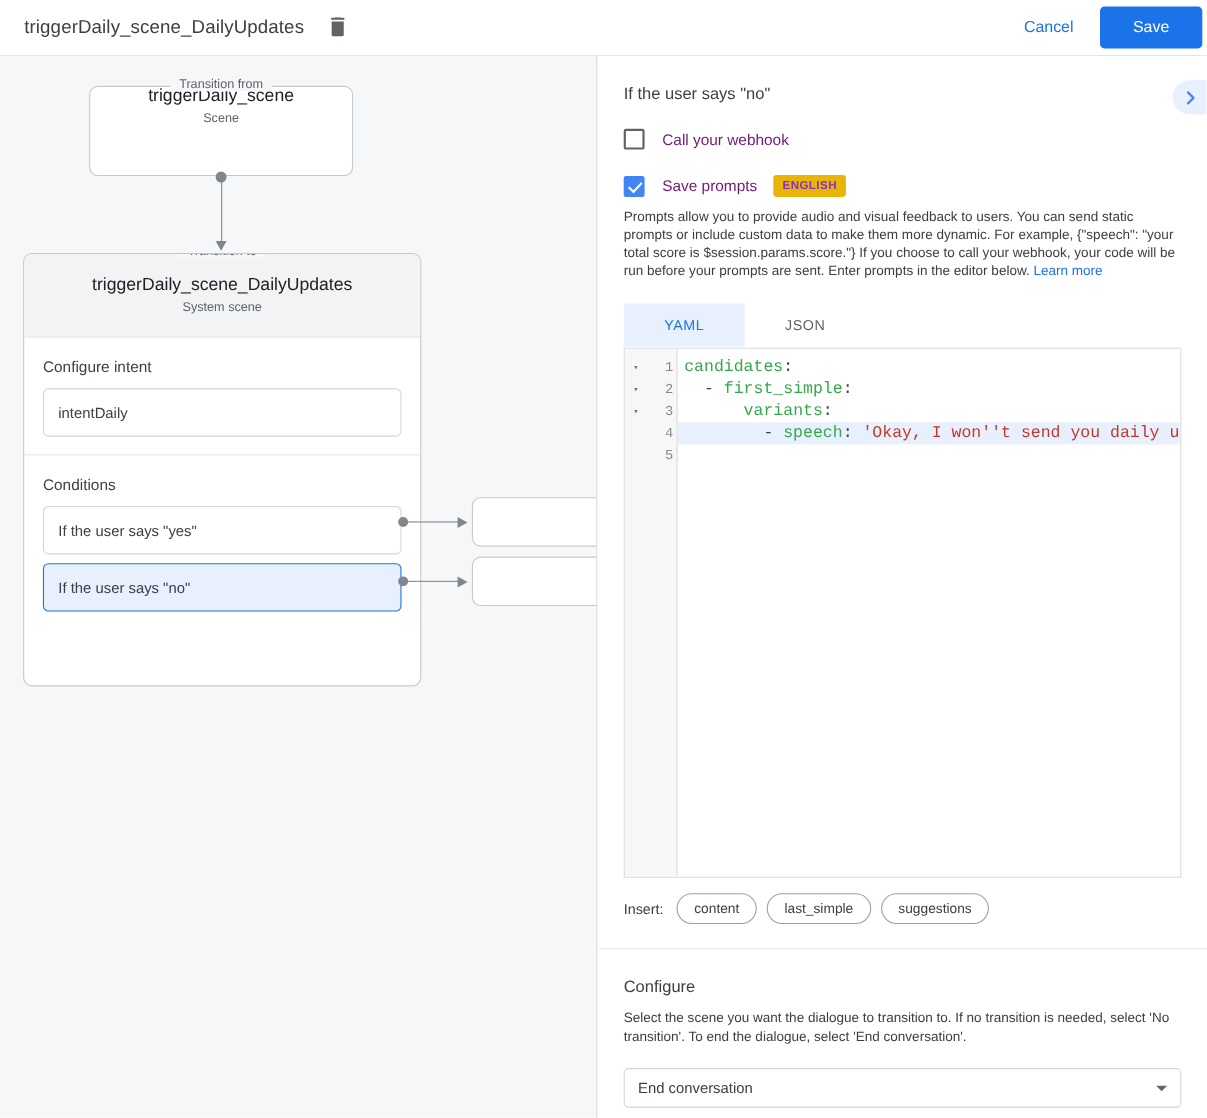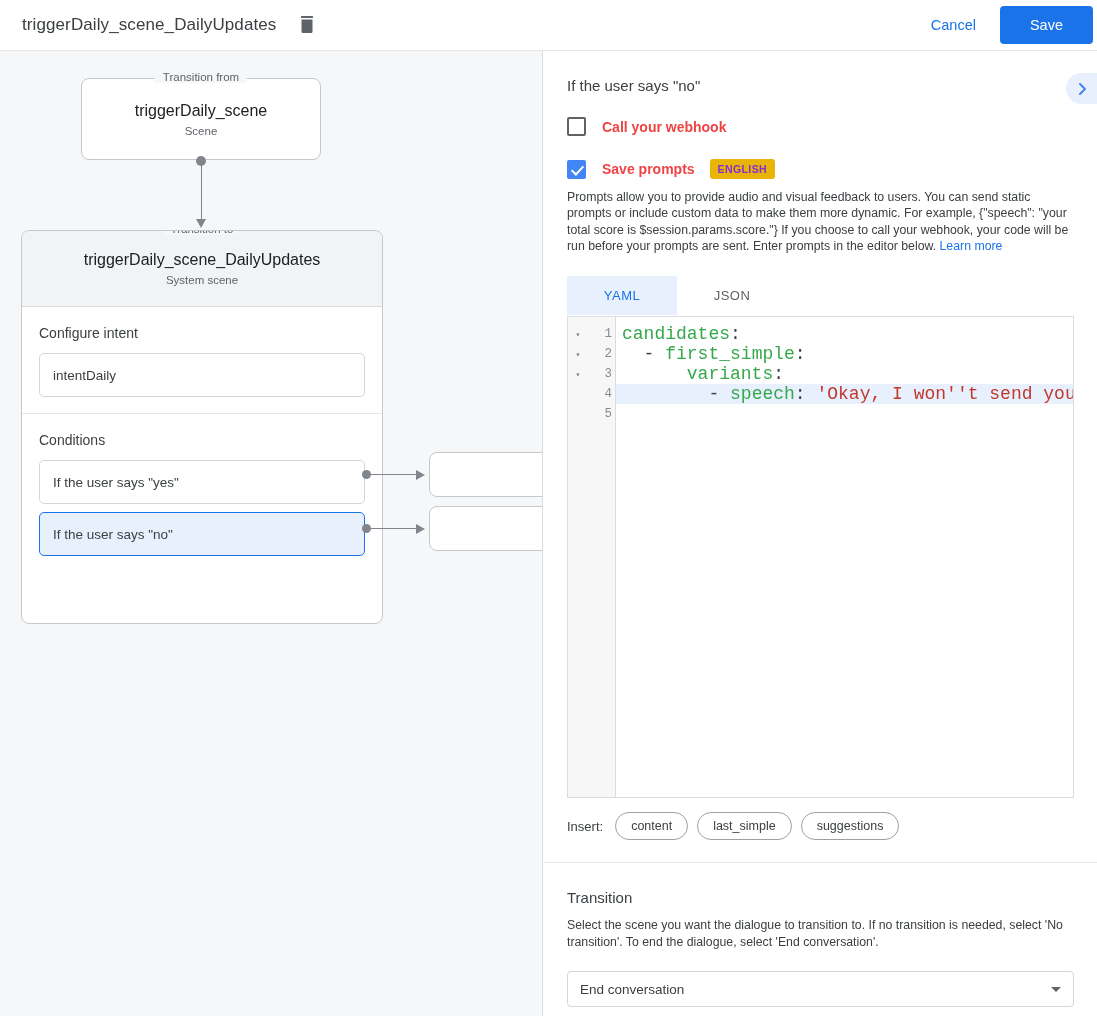--- a/index.html
+++ b/index.html
@@ -70,21 +70,21 @@
     padding: 0 8px;
     font-size: 11.5px;
     color: #5f6368;
     white-space: nowrap;
   }
 
   
   #node-from {
     left: 81px; top: 27px; width: 240px; height: 82px;
     display: flex; flex-direction: column;
-    align-items: center; justify-content: center;
+    align-items: center; 
   }
   #node-from .legend { background: #f6f7f8; }
   .node-title { font-size: 16px; color: #202124; }
   .node-sub { font-size: 11.5px; color: #5f6368; margin-top: 5px; }
 
   
   .connector { position: absolute; left: 201px; top: 105px; }
   .conn-dot {
     position: absolute; left: -5px; top: 0;
     width: 10px; height: 10px; border-radius: 50%;
@@ -201,21 +201,21 @@
   .cbox.checked::after {
     content: "";
     position: absolute; left: 4.5px; top: 1px;
     width: 5px; height: 10px;
     border: solid #ffffff;
     border-width: 0 2px 2px 0;
     transform: rotate(43deg);
   }
   .checklabel {
     margin-left: 16px; font-size: 14px;
-    font-weight: bold; color: #ef4444;
+    font-weight: normal; color: #701a75;
   }
   .lang-badge {
     margin-left: 15px;
     background: #eab308; color: #8430ce;
     font-size: 10.5px; font-weight: bold;
     letter-spacing: .4px;
     padding: 4px 8px; border-radius: 3px;
   }
   .helptext {
     margin-top: 10px;
@@ -251,21 +251,21 @@
   .gut-row {
     height: 20px; display: flex; align-items: center;
     font-family: "Liberation Mono", monospace;
     font-size: 12.5px; color: #8a8a8a;
   }
   .fold { width: 20px; text-align: center; font-size: 8px; color: #70757a; }
   .lnum { width: 24px; text-align: right; }
   .codearea {
     flex: 1; padding-top: 7px;
     font-family: "Liberation Mono", monospace;
-    font-size: 18px; white-space: pre;
+    font-size: 15px; white-space: pre;
     overflow: hidden;
   }
   .cline { height: 20px; line-height: 20px; padding-left: 6px; }
   .cline.hl { background: #e8f0fe; }
   .k { color: #36a84c; }
   .p { color: #3c4043; }
   .s { color: #c0392b; }
 
   .insert-row {
     display: flex; align-items: center;
@@ -426,20 +426,20 @@
       <div class="insert-label">Insert:</div>
       <button class="chip">content</button>
       <button class="chip">last_simple</button>
       <button class="chip">suggestions</button>
     </div>
   </div>
 
   <div class="divider"></div>
 
   <div class="panel-sec">
-    <div class="trans-title">Transition</div>
+    <div class="trans-title">Configure</div>
     <div class="trans-desc">Select the scene you want the dialogue to transition to. If no transition is needed, select 'No transition'. To end the dialogue, select 'End conversation'.</div>
     <div class="select-box">
       <div class="val">End conversation</div>
       <div class="caret"></div>
     </div>
   </div>
 </div>
 
 </body></html>

